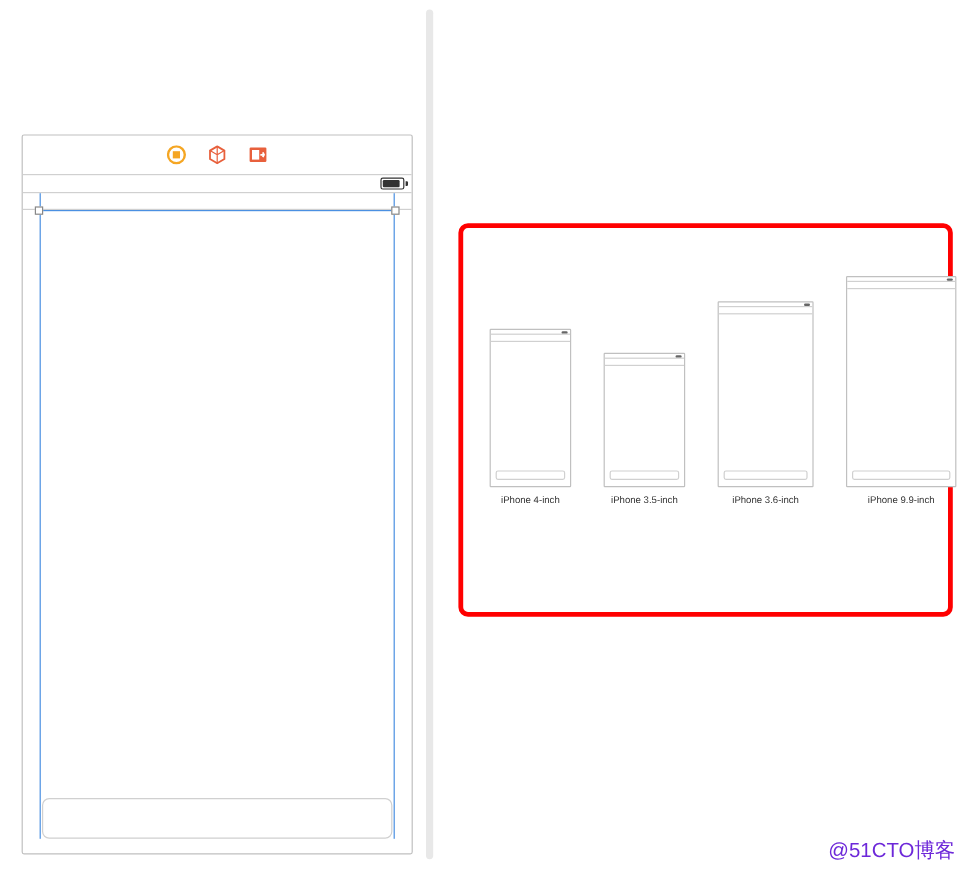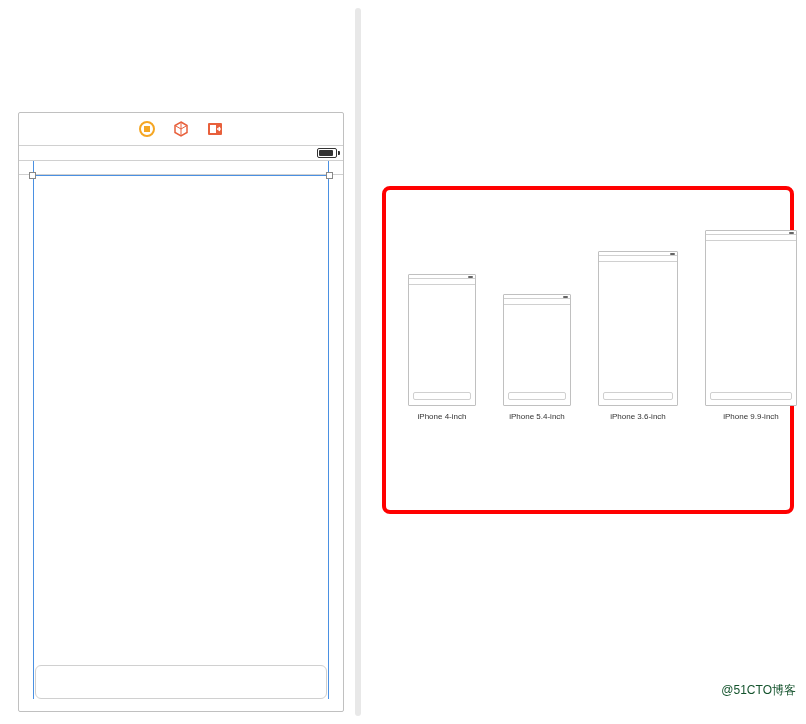--- a/index.html
+++ b/index.html
@@ -265,23 +265,23 @@
       font-size: 8px;
       color: #333;
       margin-top: 6px;
       text-align: center;
       white-space: nowrap;
     }
     
     .watermark {
       position: absolute;
       right: 10px;
-      bottom: 25px;
-      font-size: 12px;
-      color: #14532d;
+      bottom: 4px;
+      font-size: 17px;
+      color: #6d28d9;
     }
   </style>
 </head>
 <body>
 
 <div class="left-pane">
   <div class="phone-frame">
 
     <div class="toolbar-icons">
       <span class="icon">
@@ -341,21 +341,21 @@
         </div>
         <div class="device-label">iPhone 4-inch</div>
       </div>
 
       <div class="device-preview">
         <div class="device-frame device-35">
           <div class="device-status"></div>
           <div class="device-navbar"></div>
           <div class="device-field"></div>
         </div>
-        <div class="device-label">iPhone 5.4-inch</div>
+        <div class="device-label">iPhone 3.5-inch</div>
       </div>
 
       <div class="device-preview">
         <div class="device-frame device-47">
           <div class="device-status"></div>
           <div class="device-navbar"></div>
           <div class="device-field"></div>
         </div>
         <div class="device-label">iPhone 3.6-inch</div>
       </div>

